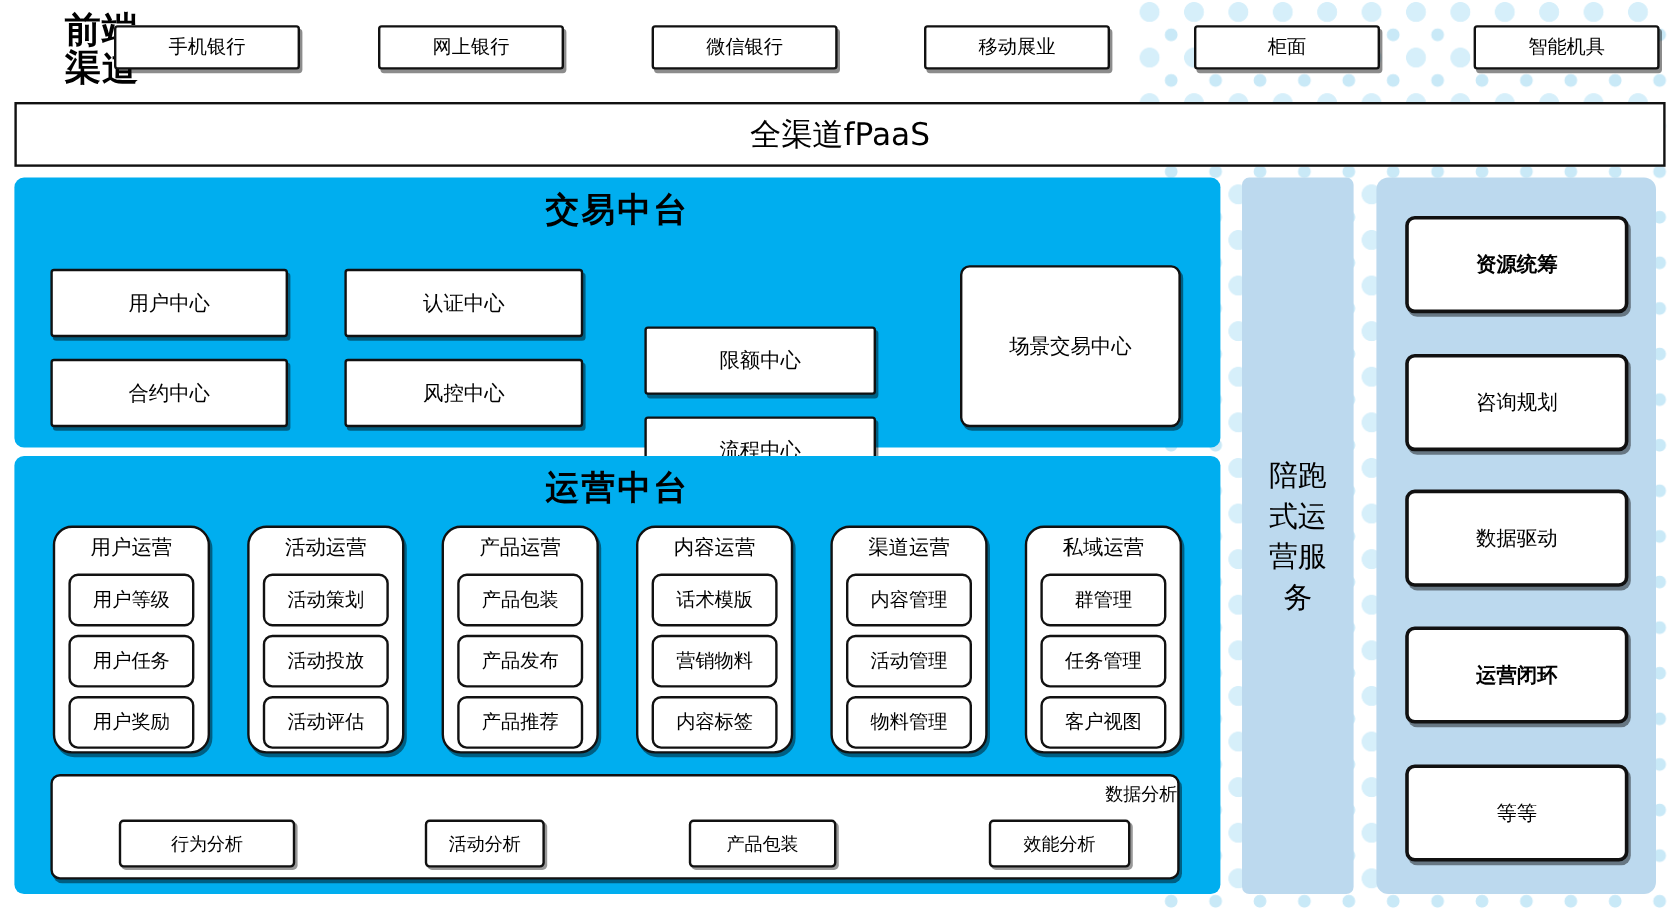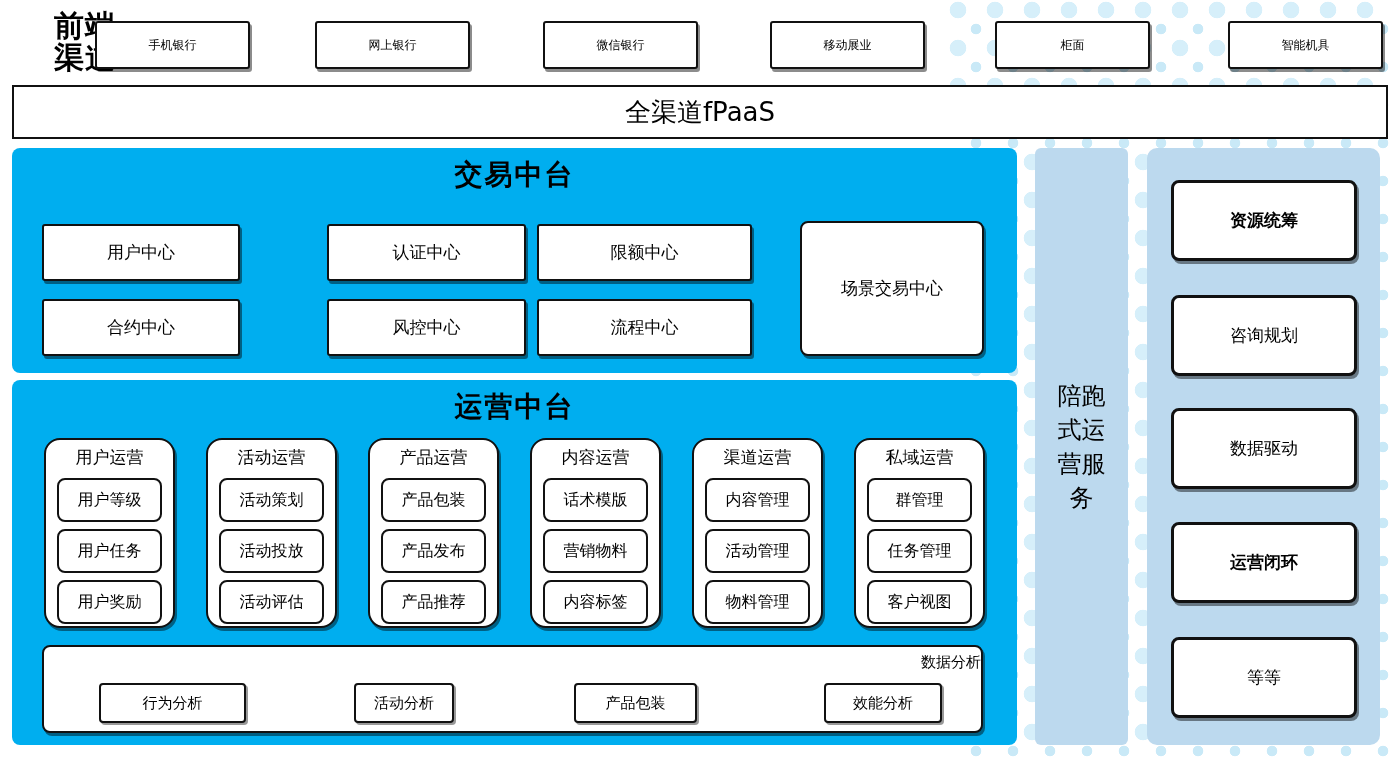--- a/index.html
+++ b/index.html
@@ -33,21 +33,21 @@
 
   .wbox {
     position: absolute;
     background: #fff;
     border: 2px solid #111;
     display: flex; align-items: center; justify-content: center;
     text-align: center;
     box-shadow: 2px 3px 0 rgba(0,0,0,0.45);
   }
 
-  .channel-box { top: 21px; width: 155px; height: 48px; font-size: 12px; border-radius: 3px; }
+  .channel-box { top: 21px; width: 155px; height: 37px; font-size: 16px; border-radius: 3px; }
 
   .paas-bar {
     position: absolute; left: 12px; top: 85px; width: 1376px; height: 54px;
     background: #fff; border: 2px solid #111;
     display: flex; align-items: center; justify-content: center;
     font-size: 26px; font-weight: 500;
   }
 
   .blue-panel {
     position: absolute; left: 12px; width: 1005px;
@@ -57,22 +57,22 @@
   .ops-panel   { top: 380px; height: 365px; }
 
   .panel-title {
     position: absolute; left: 0; right: 0; top: 8px;
     text-align: center; font-size: 28px; letter-spacing: 2px;
   }
 
   .center-box { height: 57px; font-size: 17px; border-radius: 3px; }
   .cb-r1 { top: 76px; } .cb-r2 { top: 151px; }
   .cb-c1 { left: 30px;  width: 198px; }
-  .cb-c2 { left: 275px; width: 199px; margin-left: 40px; }
-  .cb-c3 { left: 525px; width: 215px; }
+  .cb-c2 { left: 275px; width: 199px; }
+  .cb-c3 { left: 525px; width: 193px; margin-top: 48px; }
   .scene-box { left: 788px; top: 73px; width: 184px; height: 135px; border-radius: 8px; font-size: 17px; }
 
   .ops-columns {
     position: absolute; left: 32px; right: 32px; top: 58px;
     display: flex; justify-content: space-between;
   }
   .ops-col {
     width: 131px; height: 190px;
     background: #fff; border: 2px solid #111; border-radius: 16px;
     box-shadow: 2px 3px 0 rgba(0,0,0,0.45);

